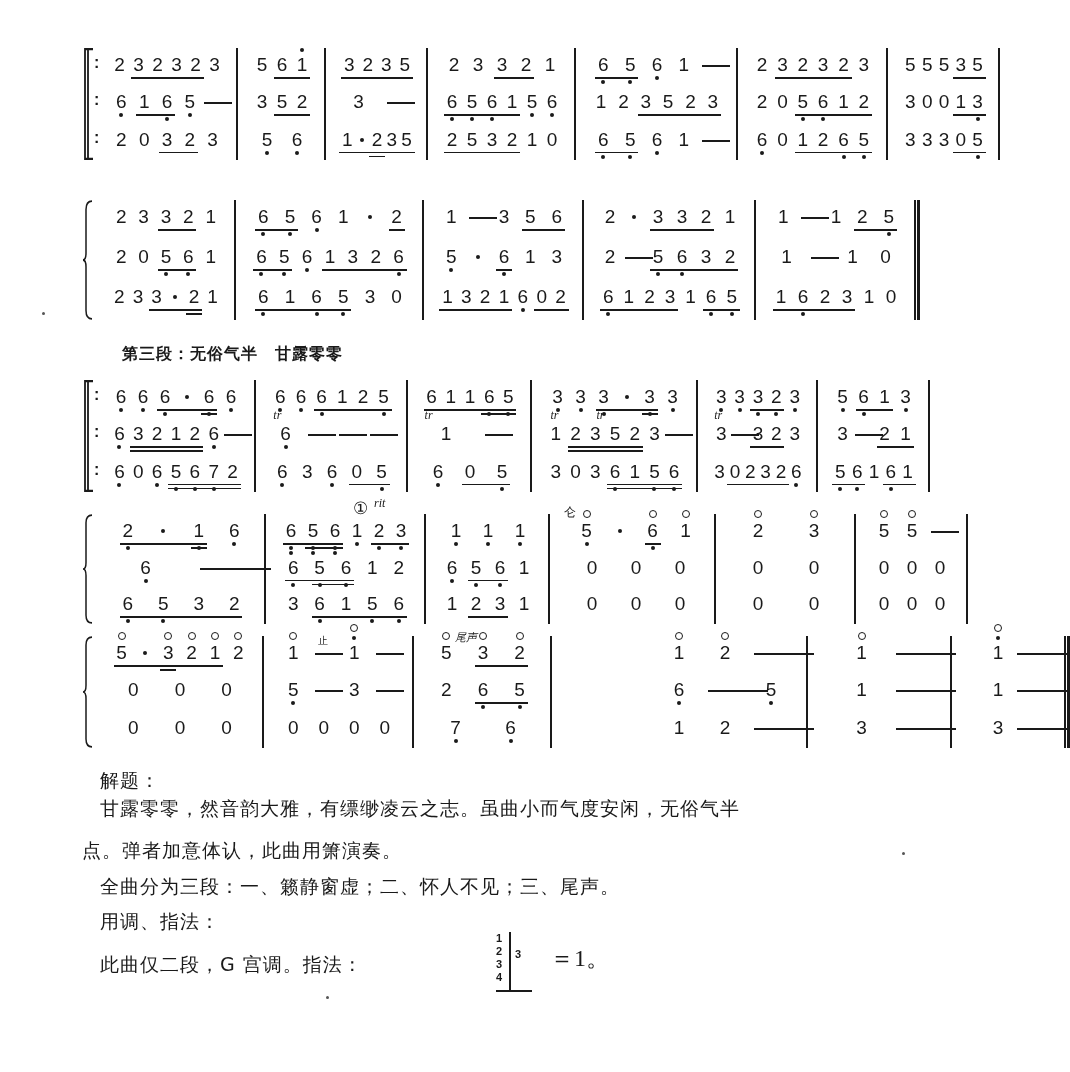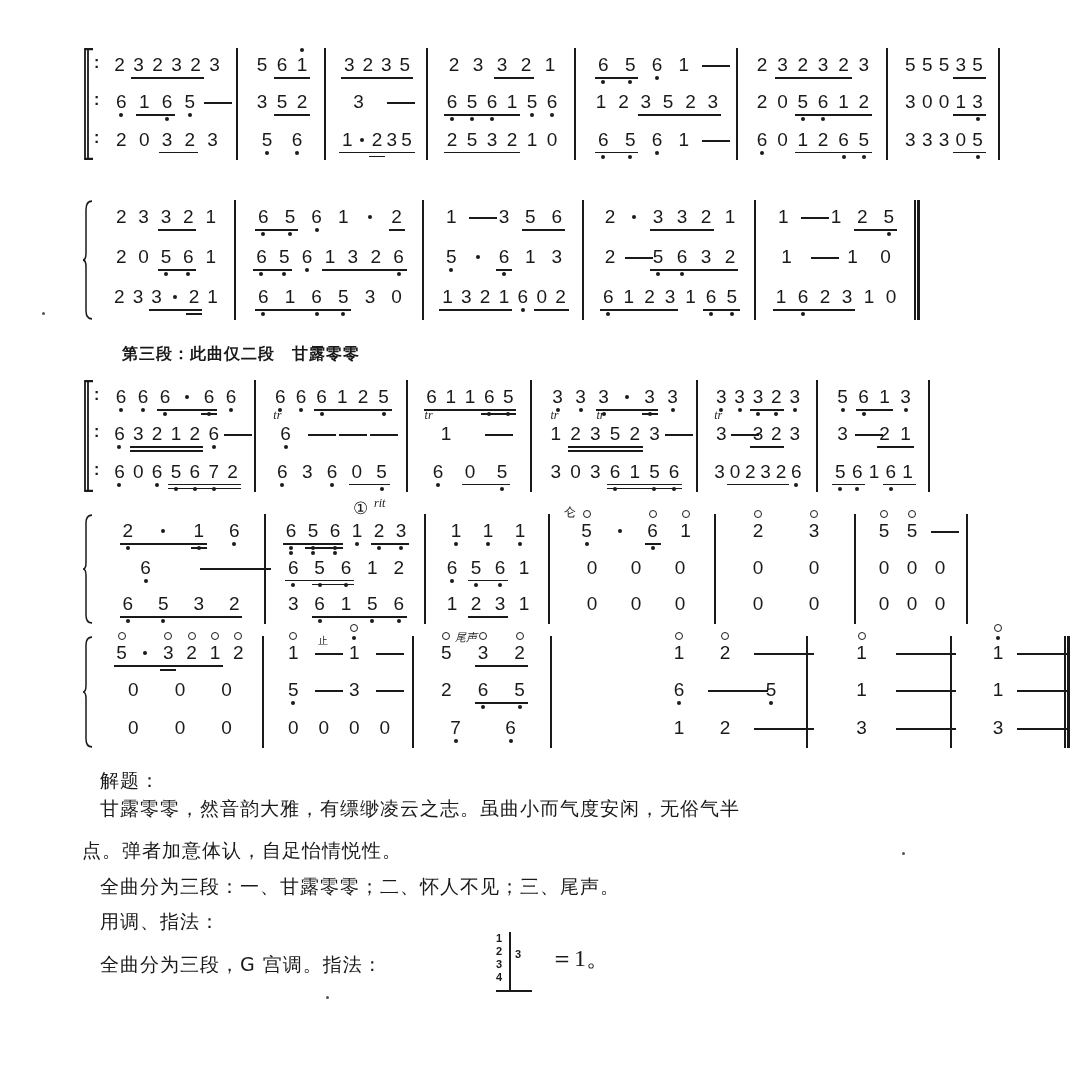--- a/index.html
+++ b/index.html
@@ -27,21 +27,21 @@
   .fing .col{position:absolute;left:0;top:0;font-size:11px;line-height:13px;font-family:"Liberation Sans",sans-serif;font-weight:bold;}
   .fing .v{position:absolute;left:13px;top:0;width:2px;height:58px;background:#1a1a1a;}
   .fing .h{position:absolute;left:0;top:58px;width:36px;height:2px;background:#1a1a1a;}
   .fing .r{position:absolute;left:19px;top:16px;font-size:11px;font-family:"Liberation Sans",sans-serif;font-weight:bold;}
   .fing-eq{position:absolute;left:550px;top:942px;font-size:24px;font-family:"Liberation Serif",serif;}
   .speck{position:absolute;width:3px;height:3px;background:#555;border-radius:50%;}
 </style>
 </head>
 <body>
 
-<div class="section-title">第三段：此曲仅二段　甘露零零</div>
+<div class="section-title">第三段：无俗气半　甘露零零</div>
 
 <div id="score">
     <div class="system" style="top: 48px; width: 915px; height: 112px;">
       <div class="brace" style="left: -4px;"><svg viewBox="0 0 12 100" preserveAspectRatio="none">
           <path d="M3 0 L3 100 M6 0 L6 100 M3 1 L11 1 M3 99 L11 99" stroke="#1a1a1a" stroke-width="1.8" fill="none"></path>
         </svg></div>
       <div class="repeat" style="left: 8px; top: 6px;">:</div>
       <div class="repeat" style="left: 8px; top: 43.3333px;">:</div>
       <div class="repeat" style="left: 8px; top: 80.6667px;">:</div>
       <div class="measure" style="left: 10px; width: 142px; top: 0px; height: 112px;">
@@ -636,24 +636,24 @@
   </div>
 
 <div class="anno" style="left:353px;top:498px;font-size:17px;">①</div>
 <div class="anno" style="left:374px;top:496px;font-style:italic;font-size:12px;font-family:'Liberation Serif',serif;">rit</div>
 <div class="anno" style="left:564px;top:504px;font-size:12px;">仑</div>
 <div class="anno" style="left:318px;top:634px;font-size:10px;">止</div>
 <div class="anno" style="left:455px;top:630px;font-size:11px;font-style:italic;">尾声</div>
 
 <div class="text-block" style="top:768px;">解题：</div>
 <div class="text-block" style="top:796px;">甘露零零，然音韵大雅，有缥缈凌云之志。虽曲小而气度安闲，无俗气半</div>
-<div class="text-block" style="left:82px;top:838px;">点。弹者加意体认，自足怡情悦性。</div>
-<div class="text-block" style="top:874px;">全曲分为三段：一、甘露零零；二、怀人不见；三、尾声。</div>
+<div class="text-block" style="left:82px;top:838px;">点。弹者加意体认，此曲用箫演奏。</div>
+<div class="text-block" style="top:874px;">全曲分为三段：一、籁静窗虚；二、怀人不见；三、尾声。</div>
 <div class="text-block" style="top:909px;">用调、指法：</div>
-<div class="text-block" style="top:952px;">全曲分为三段，G 宫调。指法：</div>
+<div class="text-block" style="top:952px;">此曲仅二段，G 宫调。指法：</div>
 
 <div class="fing">
   <div class="col">
     <div>1</div>
     <div>2</div>
     <div>3</div>
     <div>4</div>
   </div>
   <div class="v"></div>
   <div class="h"></div>

